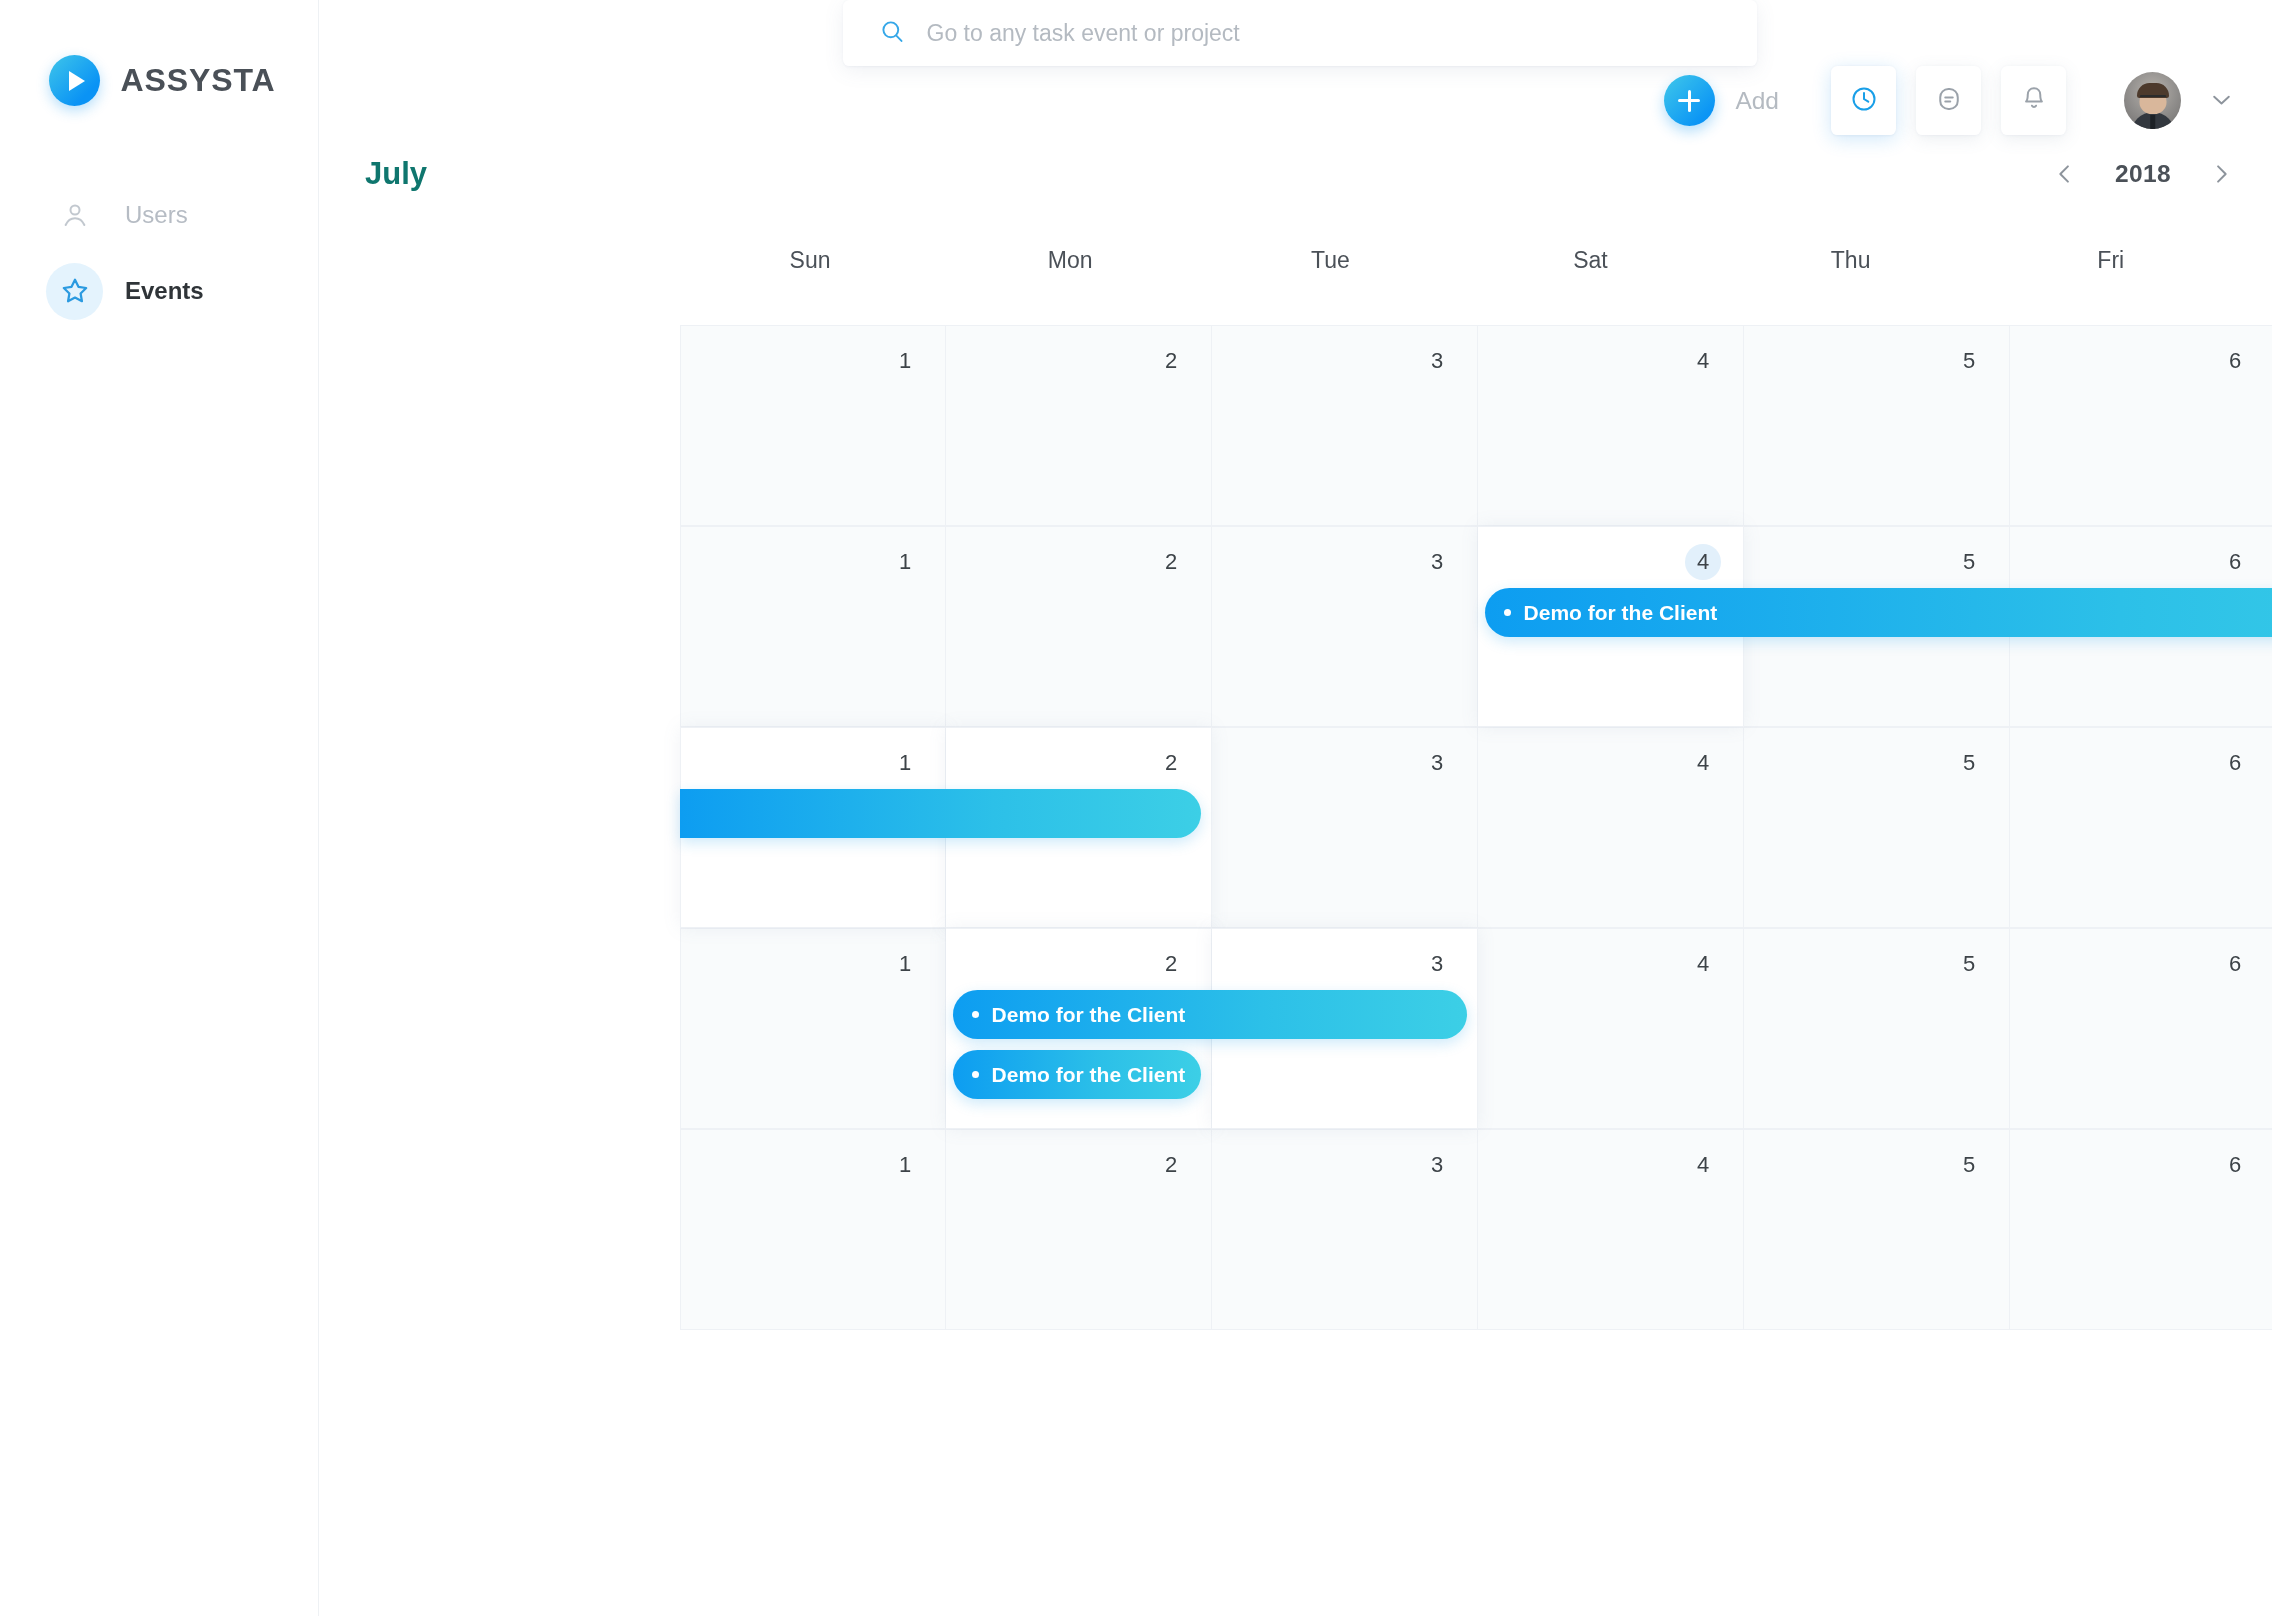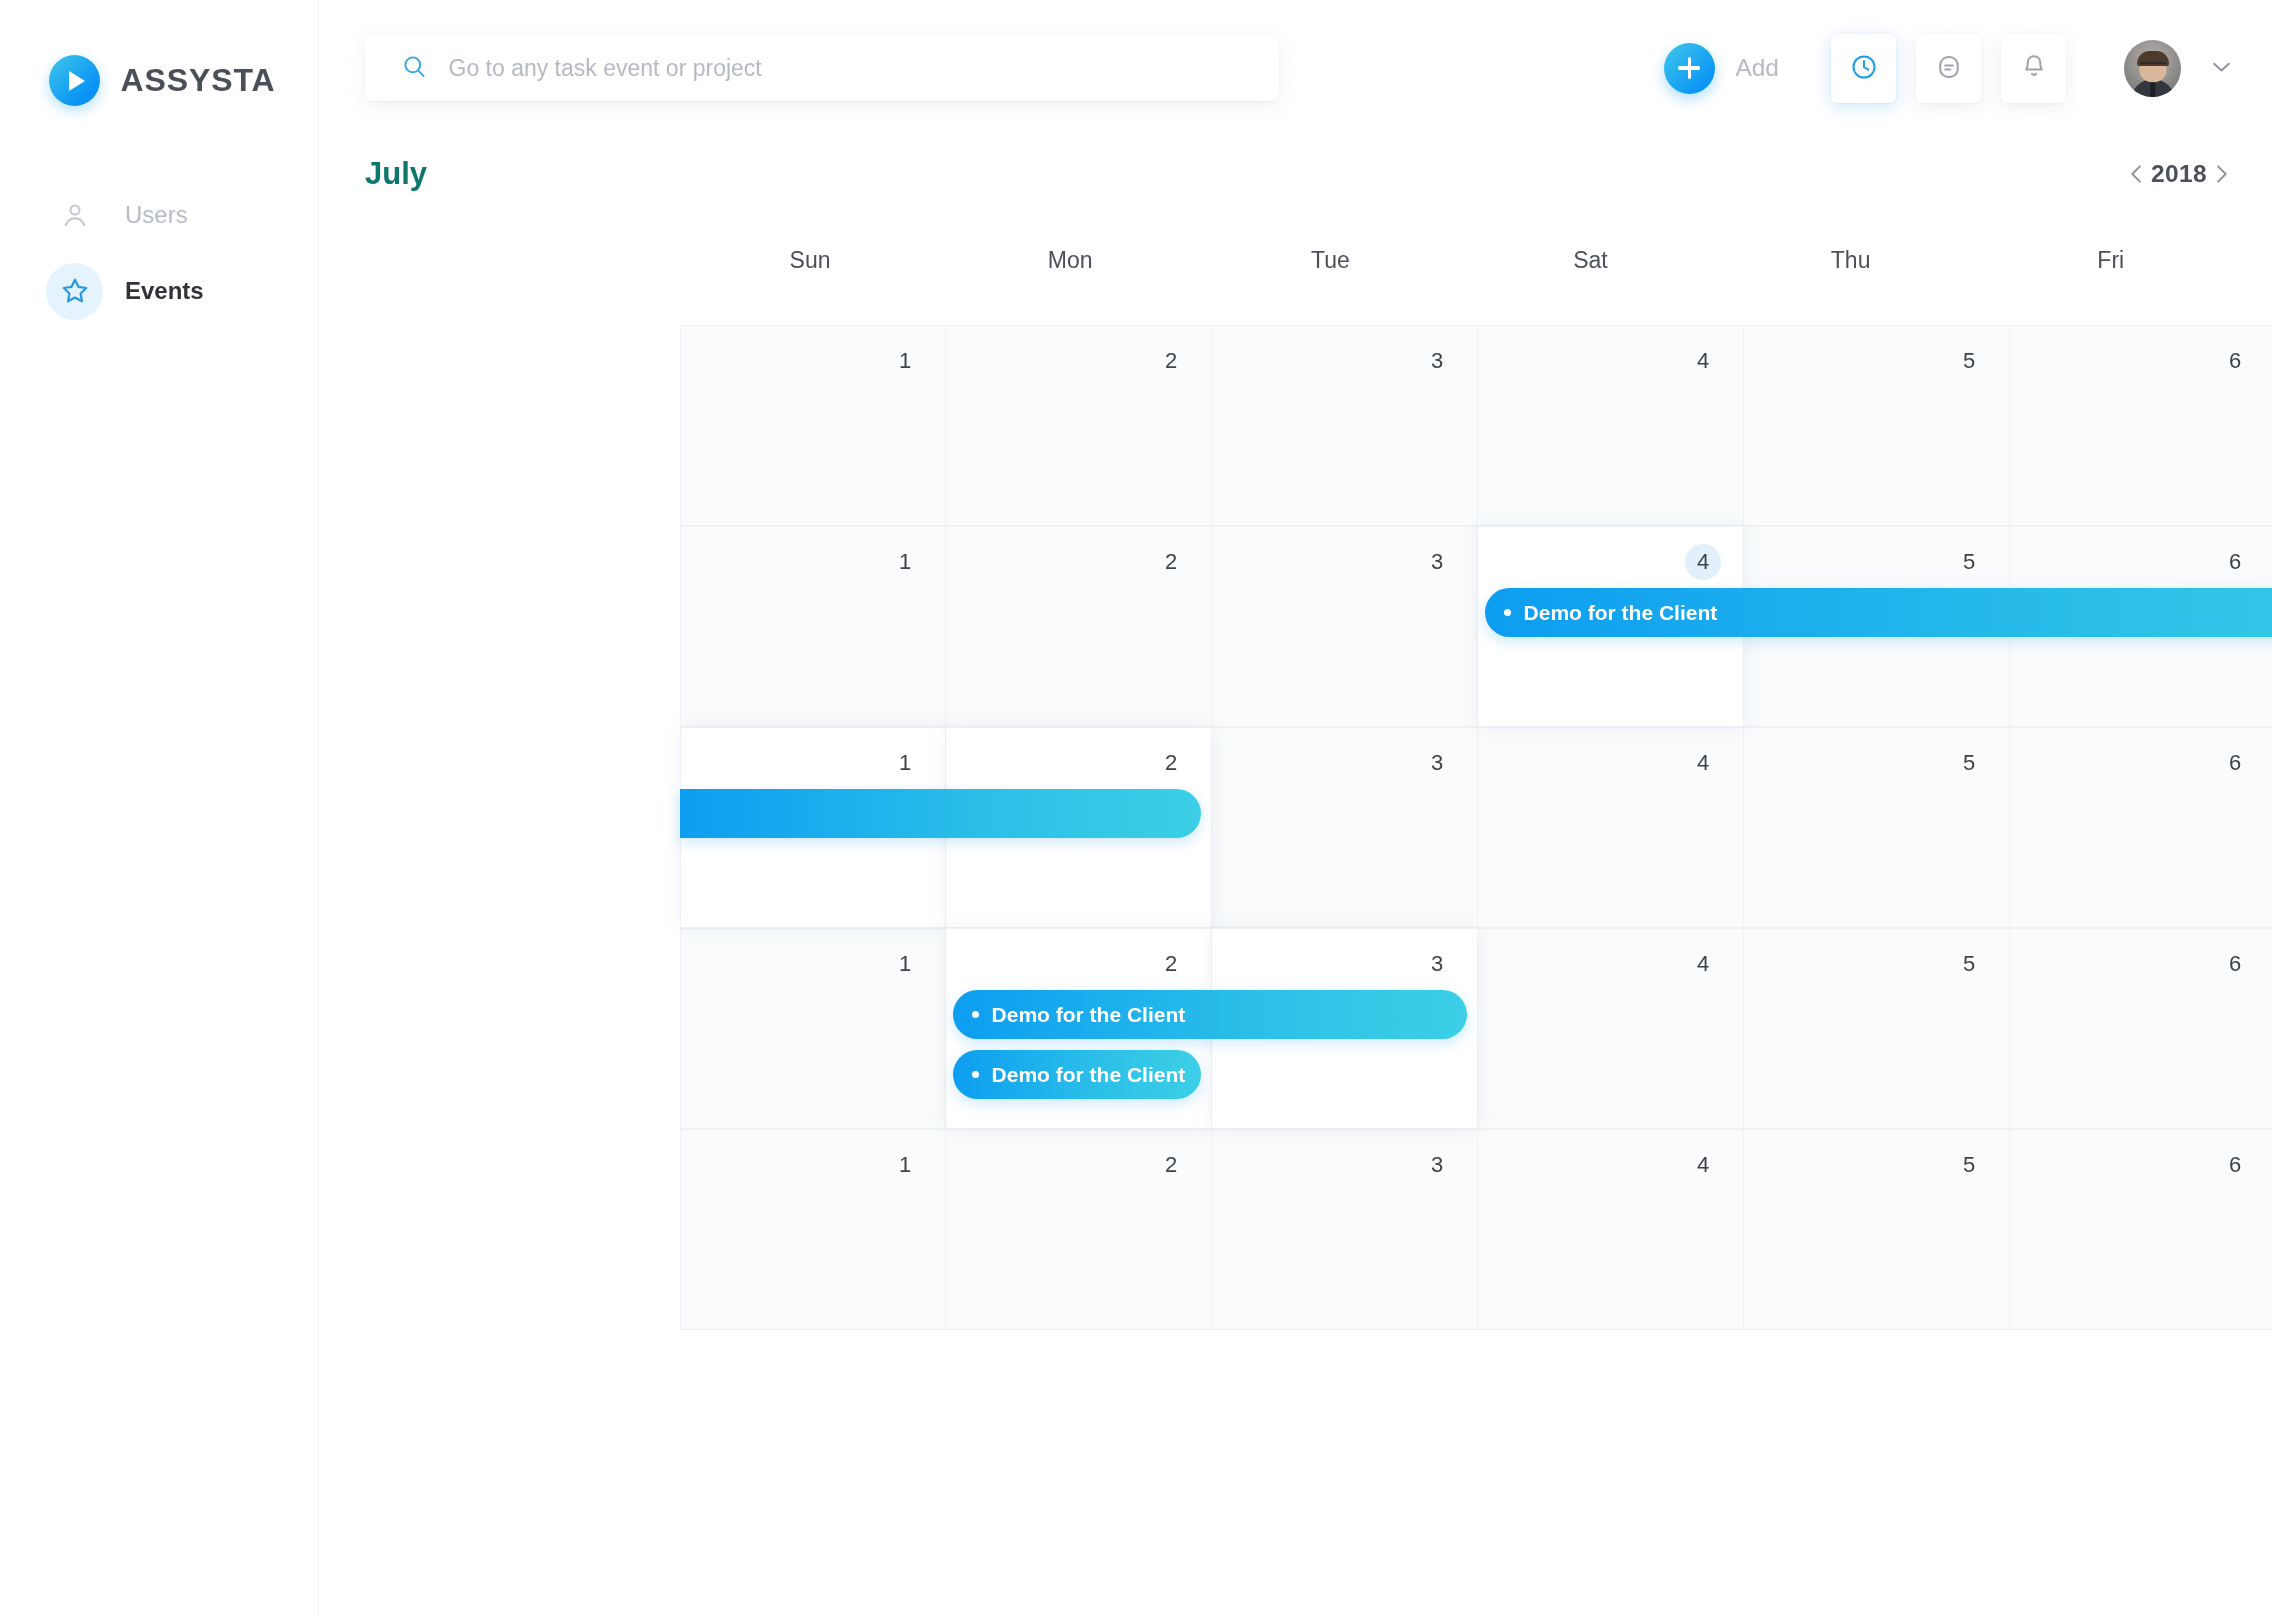--- a/index.html
+++ b/index.html
@@ -49,21 +49,21 @@
   }
   .nav-item.active .nav-ico { background: #e4f3fd; }
   .nav-label { font-size: 24px; color: #b6bcc4; }
   .nav-item.active .nav-label { color: #2f3438; font-weight: bold; }
 
   
   .main { flex: 1; position: relative; background: #ffffff; }
 
   .topbar {
     height: 136px; display: flex; align-items: center;
-    padding: 0 38px 0 46px; gap: 0;
+    padding: 0 38px 0 46px; gap: 0; flex-direction: column;
   }
   .search {
     width: 914px; height: 66px; background: #ffffff;
     border-radius: 6.3px; display: flex; align-items: center;
     padding: 0 0 0 36px; gap: 20.5px;
     box-shadow: 0 4.7px 20.5px rgba(100,120,150,.10), 0 0.8px 2.4px rgba(100,120,150,.07);
   }
   .search-text { font-size: 23px; color: #b4bac1; }
 
   .topbar-right {
@@ -118,21 +118,21 @@
   .avatar .tie {
     position: absolute; left: 50%; bottom: 0; transform: translateX(-50%);
     width: 5.5px; height: 14px; background: #1d2126;
   }
 
   
   .cal-head {
     display: flex; align-items: center; padding: 0 38px 0 46px; height: 76px;
   }
   .cal-month { font-size: 31px; font-weight: bold; color: #0f766e; }
-  .cal-nav { margin-left: auto; display: flex; align-items: center; }
+  .cal-nav { margin-left: auto; display: flex; align-items: center; gap: 36px; }
   .cal-year { font-size: 24.5px; font-weight: bold; color: #4b5158; letter-spacing: 0.4px; }
   .chev-btn { cursor: pointer; display: flex; align-items: center; }
 
   .weekdays {
     display: grid; grid-template-columns: repeat(7, 1fr);
     margin: 36px 90px 0 361px; width: 1821px;
     position: absolute; left: 0; top: 211px;
   }
   .weekday { font-size: 23px; color: #4b5158; text-align: center; }
 

